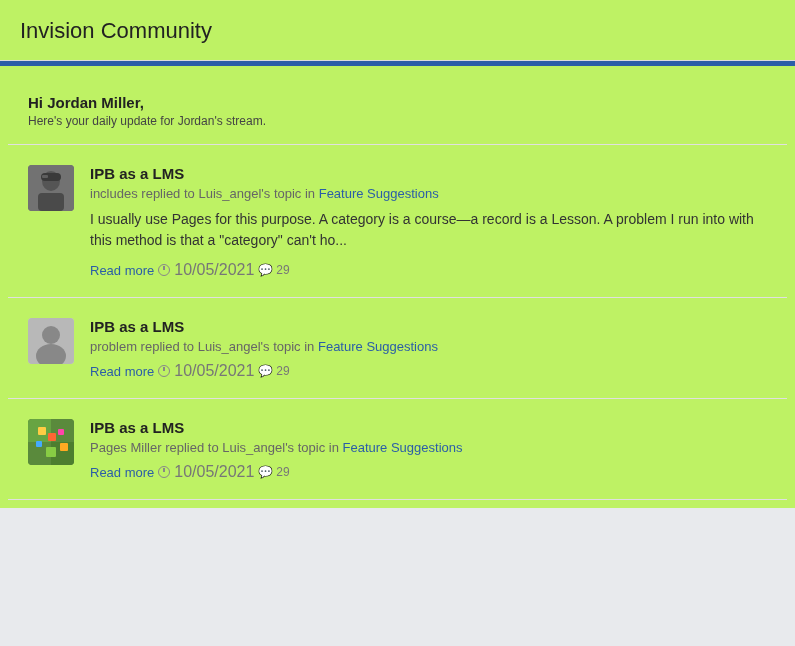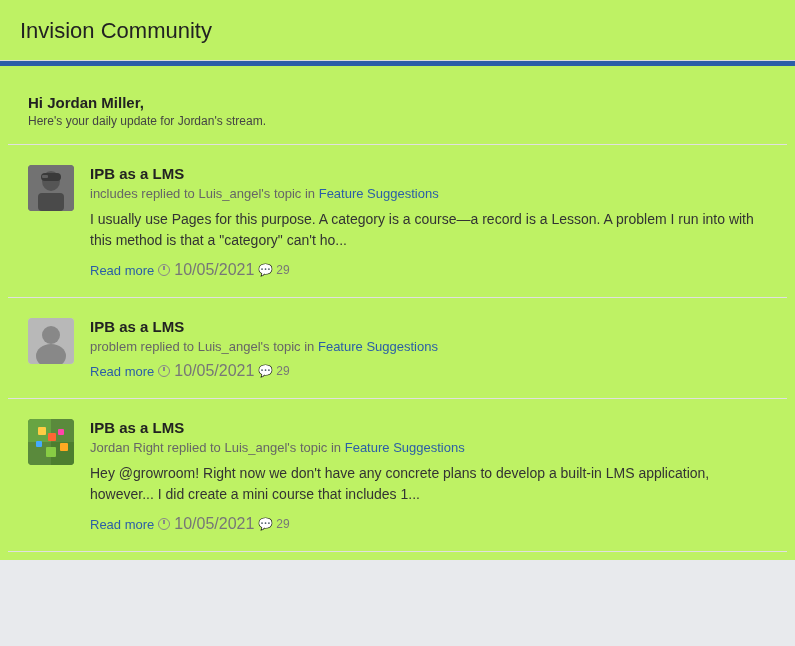--- a/index.html
+++ b/index.html
@@ -232,25 +232,24 @@
         <rect x="20" y="14" width="8" height="8" rx="1" fill="#ff6633"></rect>
         <rect x="8" y="22" width="6" height="6" rx="1" fill="#44aaff"></rect>
         <rect x="18" y="28" width="10" height="10" rx="1" fill="#88cc44"></rect>
         <rect x="30" y="10" width="6" height="6" rx="1" fill="#ff44aa"></rect>
         <rect x="32" y="24" width="8" height="8" rx="1" fill="#ffaa22"></rect>
       </svg>
     </div>
     <div class="post-content">
       <div class="post-title">IPB as a LMS</div>
       <div class="post-meta">
-        <span>Jordan Right</span>
+        <span>Pages Miller</span>
         <span> replied to Luis_angel's topic in </span>
         <a href="#">Feature Suggestions</a>
       </div>
-      <div class="post-excerpt">Hey @growroom! Right now we don't have any concrete plans to develop a built-in LMS application, however... I did create a mini course that includes 1...</div>
       <div class="post-footer">
         <a href="#" class="read-more-link">Read more</a>
         <span class="post-date">
           <span class="clock-icon-inline"></span>
           <span>10/05/2021</span>
         </span>
         <span class="post-comments">
           <span>💬</span>
           <span>29</span>
         </span>

